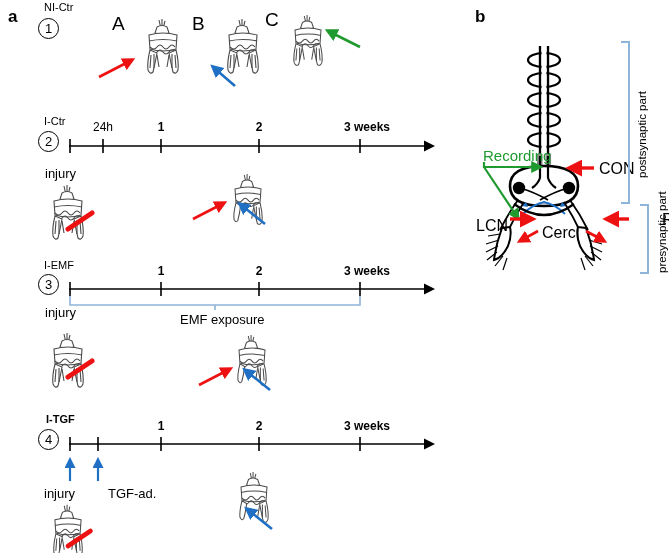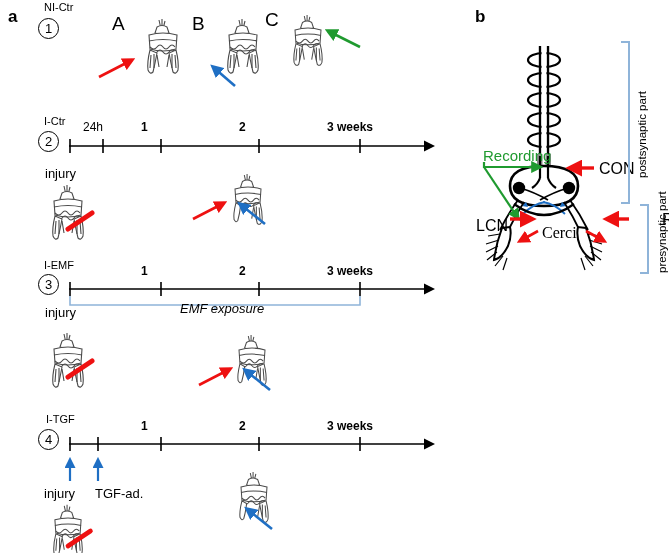--- a/index.html
+++ b/index.html
@@ -4,21 +4,21 @@
 <style>
   html,body{margin:0;padding:0;background:#ffffff;}
   body{width:669px;height:553px;position:relative;overflow:hidden;
        font-family:"Liberation Sans","DejaVu Sans",sans-serif;color:#000;}
   .abs{position:absolute;}
   .panel-letter{font-weight:bold;font-size:17px;line-height:1;}
   .grp-label{font-size:11px;line-height:1;white-space:nowrap;}
   .circnum{width:21px;height:21px;border:1.6px solid #000;border-radius:50%;
            display:flex;align-items:center;justify-content:center;
            font-size:13px;line-height:1;box-sizing:border-box;}
-  .tick-label{font-size:12px;font-weight:bold;line-height:1;white-space:nowrap;text-align:left;}
+  .tick-label{font-size:12px;font-weight:bold;line-height:1;white-space:nowrap;text-align:center;}
   .tick-label.plain{font-weight:normal;}
   .small-label{font-size:13px;line-height:1;white-space:nowrap;}
   .bio-label{font-size:16px;line-height:1;white-space:nowrap;}
   .bio-label.green{color:#1f9a2f;font-size:15px;}
   .vert-label{font-size:11.5px;white-space:nowrap;transform-origin:0 0;
               transform:rotate(-90deg);line-height:1;}
   svg{overflow:visible;display:block;}
 </style>
 </head>
 <body>
@@ -206,21 +206,21 @@
 <div class="abs tick-label" style="left:141px;top:265px;width:40px;">1</div>
 <div class="abs tick-label" style="left:239px;top:265px;width:40px;">2</div>
 <div class="abs tick-label" style="left:327px;top:265px;width:80px;">3 weeks</div>
 
 <div class="abs" style="left:66px;top:294px;">
   <svg width="310" height="16" viewBox="0 0 310 16">
     <path d="M4 2 L4 11 L294 11 L294 2" fill="none" stroke="#8fb4d9" stroke-width="1.6"></path>
     <line x1="149" y1="11" x2="149" y2="16" stroke="#8fb4d9" stroke-width="1.6"></line>
   </svg>
 </div>
-<div class="abs small-label" style="left:180px;top:302px;font-style:italic;">EMF exposure</div>
+<div class="abs small-label" style="left:180px;top:313px;">EMF exposure</div>
 
 <div class="abs small-label" style="left:45px;top:306px;">injury</div>
 <div class="abs" style="left:40px;top:331px;">
   <svg width="56" height="62" viewBox="0 0 56 62">
     <g fill="none" stroke="#4a4a4a" stroke-width="1.1">
       <path d="M24 3 L26 12 M30 4 L28 12 M27 2 L27 12"></path>
       <path d="M22 10 q5 -3 10 0 l2 6 q-7 3 -14 0 z" fill="#fff"></path>
       <path d="M14 18 q14 -4 28 0 l-1 14 q-13 4 -26 0 z" fill="#fff"></path>
       <path d="M14 24 q14 -3 28 0"></path>
       <path d="M15 30 q4 4 7 0 q3 -4 6 0 q3 4 6 0 q3 -4 6 0"></path>
@@ -262,21 +262,21 @@
   <svg width="44" height="28" viewBox="0 0 44 28">
     <defs>
         <marker id="ahBlue3" markerWidth="5" markerHeight="5" refX="3.6" refY="2.5" orient="auto">
       <path d="M0,0 L5,2.5 L0,5 z" fill="#1f6fc4"></path>
         </marker>
       </defs>
     <line x1="32" y1="24" x2="7" y2="4" stroke="#1f6fc4" stroke-width="2.6" marker-end="url(#ahBlue3)"></line>
   </svg>
 </div>
 
-<div class="abs grp-label" style="left:46px;top:414px;">I-TGF</div>
+<div class="abs grp-label" style="left:46px;top:414px;font-weight:bold;">I-TGF</div>
 <div class="abs circnum" style="left:38px;top:429px;">4</div>
 
 <div class="abs" style="left:66px;top:430px;">
   <svg width="380" height="24" viewBox="0 0 380 24">
     <defs>
         <marker id="ahAx4" markerWidth="7" markerHeight="7" refX="5" refY="3.5" orient="auto">
       <path d="M0,0 L7,3.5 L0,7 z" fill="#000"></path>
         </marker>
       </defs>
     <line x1="3" y1="14" x2="366" y2="14" stroke="#000" stroke-width="1.6" marker-end="url(#ahAx4)"></line>
@@ -305,21 +305,21 @@
   <svg width="22" height="28" viewBox="0 0 22 28">
     <defs>
         <marker id="ahUp2" markerWidth="5" markerHeight="5" refX="3.6" refY="2.5" orient="auto">
       <path d="M0,0 L5,2.5 L0,5 z" fill="#1f6fc4"></path>
         </marker>
       </defs>
     <line x1="10" y1="26" x2="10" y2="5" stroke="#1f6fc4" stroke-width="2.2" marker-end="url(#ahUp2)"></line>
   </svg>
 </div>
 <div class="abs small-label" style="left:44px;top:487px;">injury</div>
-<div class="abs small-label" style="left:95px;top:487px;">TGF-ad.</div>
+<div class="abs small-label" style="left:108px;top:487px;">TGF-ad.</div>
 
 <div class="abs" style="left:40px;top:503px;">
   <svg width="56" height="58" viewBox="0 0 56 62">
     <g fill="none" stroke="#4a4a4a" stroke-width="1.1">
       <path d="M24 3 L26 12 M30 4 L28 12 M27 2 L27 12"></path>
       <path d="M22 10 q5 -3 10 0 l2 6 q-7 3 -14 0 z" fill="#fff"></path>
       <path d="M14 18 q14 -4 28 0 l-1 14 q-13 4 -26 0 z" fill="#fff"></path>
       <path d="M14 24 q14 -3 28 0"></path>
       <path d="M15 30 q4 4 7 0 q3 -4 6 0 q3 4 6 0 q3 -4 6 0"></path>
       <path d="M15 35 q4 4 7 0 q3 -4 6 0 q3 4 6 0 q3 -4 6 0"></path>
@@ -476,21 +476,21 @@
     <defs>
         <marker id="ahRedR" markerWidth="5" markerHeight="5" refX="3.6" refY="2.5" orient="auto">
       <path d="M0,0 L5,2.5 L0,5 z" fill="#ee1111"></path>
         </marker>
       </defs>
     <line x1="28" y1="7" x2="6" y2="7" stroke="#ee1111" stroke-width="3.4" marker-end="url(#ahRedR)"></line>
   </svg>
 </div>
 <div class="abs bio-label" style="left:662px;top:212px;">RCN</div>
 
-<div class="abs bio-label" style="left:542px;top:225px;font-family:Liberation Serif, serif;">Cerci</div>
+<div class="abs bio-label" style="left:542px;top:225px;">Cerci</div>
 <div class="abs" style="left:515px;top:228px;">
   <svg width="26" height="18" viewBox="0 0 26 18">
     <defs>
         <marker id="ahRedCl" markerWidth="5" markerHeight="5" refX="3.6" refY="2.5" orient="auto">
       <path d="M0,0 L5,2.5 L0,5 z" fill="#ee1111"></path>
         </marker>
       </defs>
     <line x1="23" y1="3" x2="5" y2="13" stroke="#ee1111" stroke-width="2.6" marker-end="url(#ahRedCl)"></line>
   </svg>
 </div>

